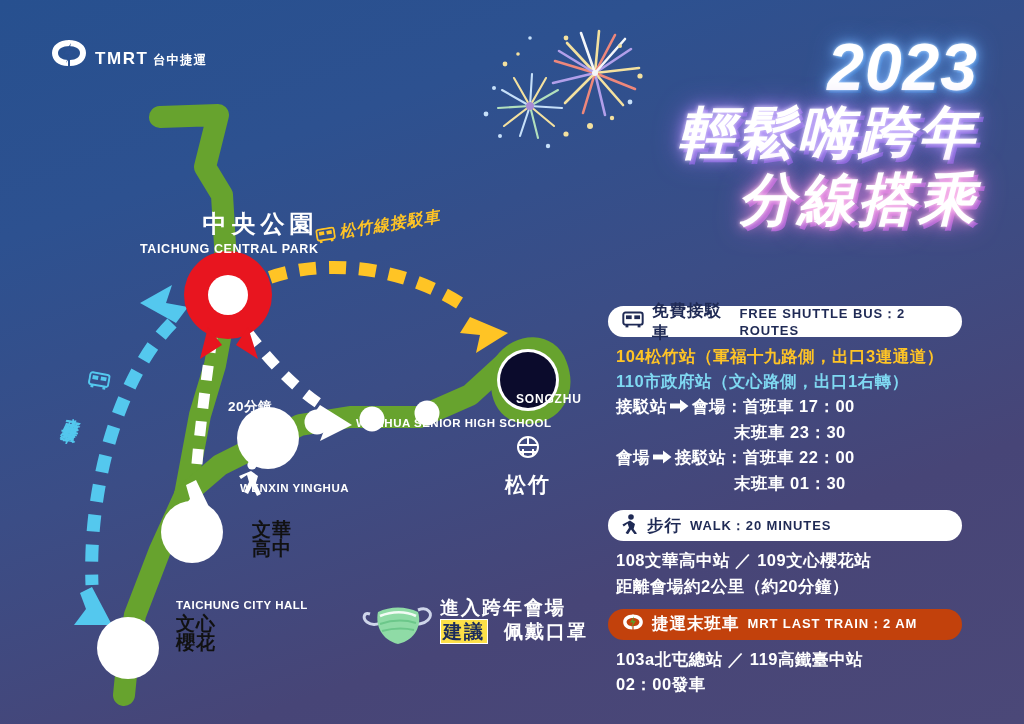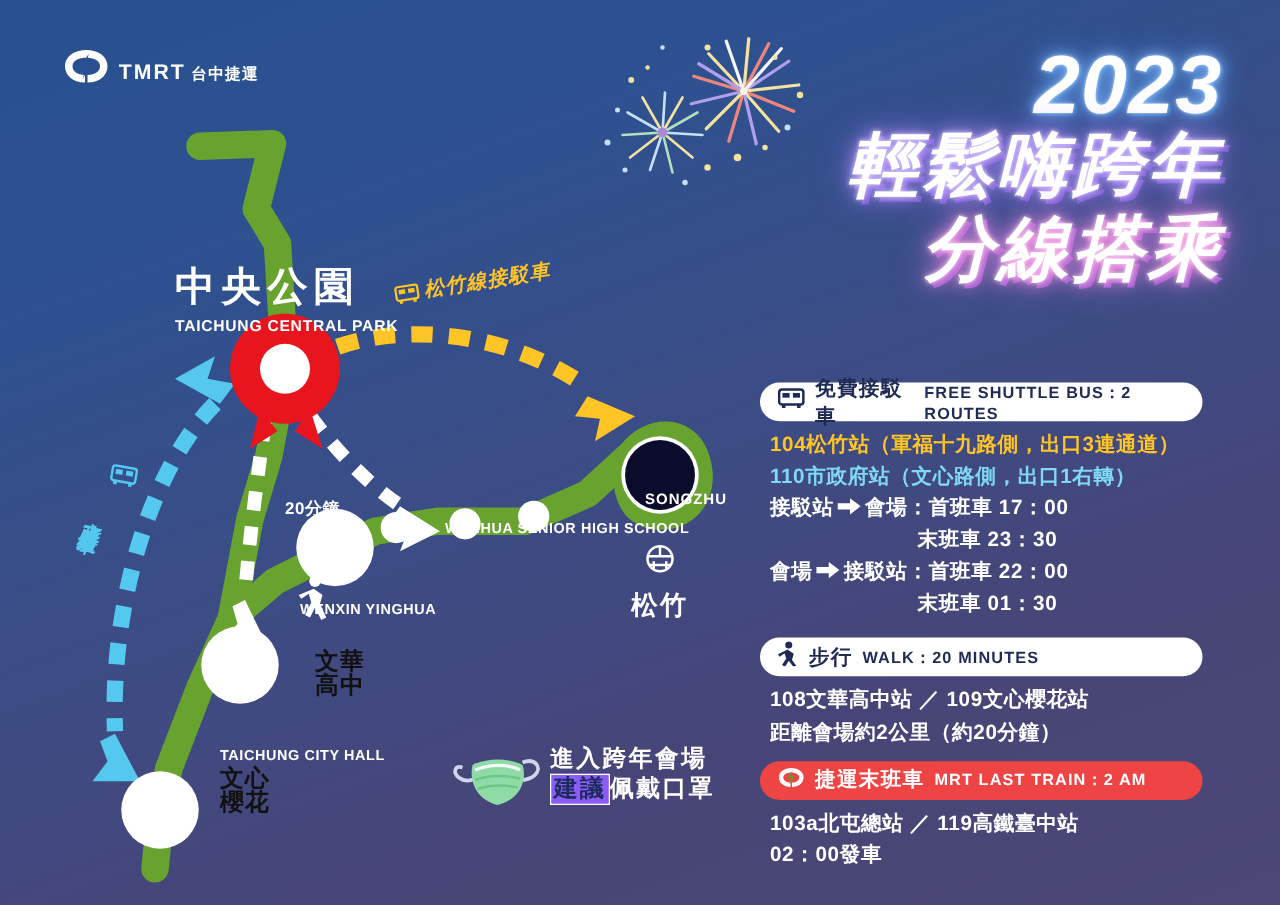--- a/index.html
+++ b/index.html
@@ -38,21 +38,21 @@
 
   
   .map { position:absolute; left:0; top:95px; width:600px; height:620px; }
   .map svg { width:100%; height:100%; overflow:visible; }
 
   .lbl { position:absolute; font-weight:bold; }
   .lbl .zh { display:block; }
   .lbl .en { display:block; }
 
   #lbl-central { left:140px; top:208px; text-align:left; }
-  #lbl-central .zh { font-size:32px; letter-spacing:5px; }
+  #lbl-central .zh { font-size:24px; letter-spacing:5px;text-align:right; }
   #lbl-central .en { font-size:12.5px; letter-spacing:0.6px; margin-top:2px; }
 
   #lbl-songzhu-en { left:516px; top:392px; font-size:12px; letter-spacing:0.8px; font-weight:bold; }
   #lbl-wenhua-en { left:356px; top:416px; font-size:11.5px; letter-spacing:0.5px; line-height:1.25; font-weight:bold; }
   #lbl-wenxin-en { left:240px; top:481px; font-size:11.5px; letter-spacing:0.5px; line-height:1.25; font-weight:bold; }
   #lbl-cityhall-en { left:176px; top:599px; font-size:11.5px; letter-spacing:0.5px; font-weight:bold; }
 
   .st-name { position:absolute; font-weight:bold; color:#111; text-align:right; line-height:1.02; }
 
   .route-lbl { position:absolute; font-weight:bold; }
@@ -64,31 +64,31 @@
     left:63px; top:405px; color:#54c8ee; font-size:15px; letter-spacing:2px;
     writing-mode:vertical-rl; transform:rotate(11deg); font-style:italic;
   }
   #lbl-walk { left:228px; top:398px; font-size:13.5px; font-weight:bold; color:#fff; letter-spacing:0.5px; }
 
   
   .mask-note { position:absolute; left:360px; top:596px; display:flex; gap:2px; }
   .mask-txt { line-height:1.22; }
   .mask-txt .r1 { font-size:19px; font-weight:bold; letter-spacing:2px; }
   .mask-txt .r2 { font-size:19px; font-weight:bold; letter-spacing:2px; display:flex; align-items:center; }
-  .hl { background:#8b5cf6; color:#1a2b5c; padding:0 2px; margin-right:0;
+  .hl { background:#fde047; color:#1a2b5c; padding:0 2px; margin-right:16px;
         border:1.5px solid #fff; box-sizing:border-box; }
 
   
   .panel { position:absolute; left:608px; top:306px; width:354px; }
   .pill {
     display:flex; align-items:center; gap:8px;
     background:#fff; color:#1f2a55; border-radius:17px;
     padding:5px 14px; font-weight:bold; height:31px;
   }
-  .pill.green { background:#ef4444; color:#fff; }
+  .pill.green { background:#c2410c; color:#fff; }
   .pill .zh { font-size:16.5px; letter-spacing:1px; }
   .pill .en { font-size:13px; letter-spacing:0.9px; font-weight:bold; }
   .pill svg { flex:0 0 auto; }
 
   .rows { padding:7px 8px 0 8px; }
   .row { font-size:16.5px; font-weight:bold; letter-spacing:0.5px; line-height:1.52; white-space:nowrap; }
   .row.yellow { color:#ffc425; }
   .row.cyan { color:#7fd9f2; }
   .row.white { color:#ffffff; }
   .row.indent { padding-left:118px; }

